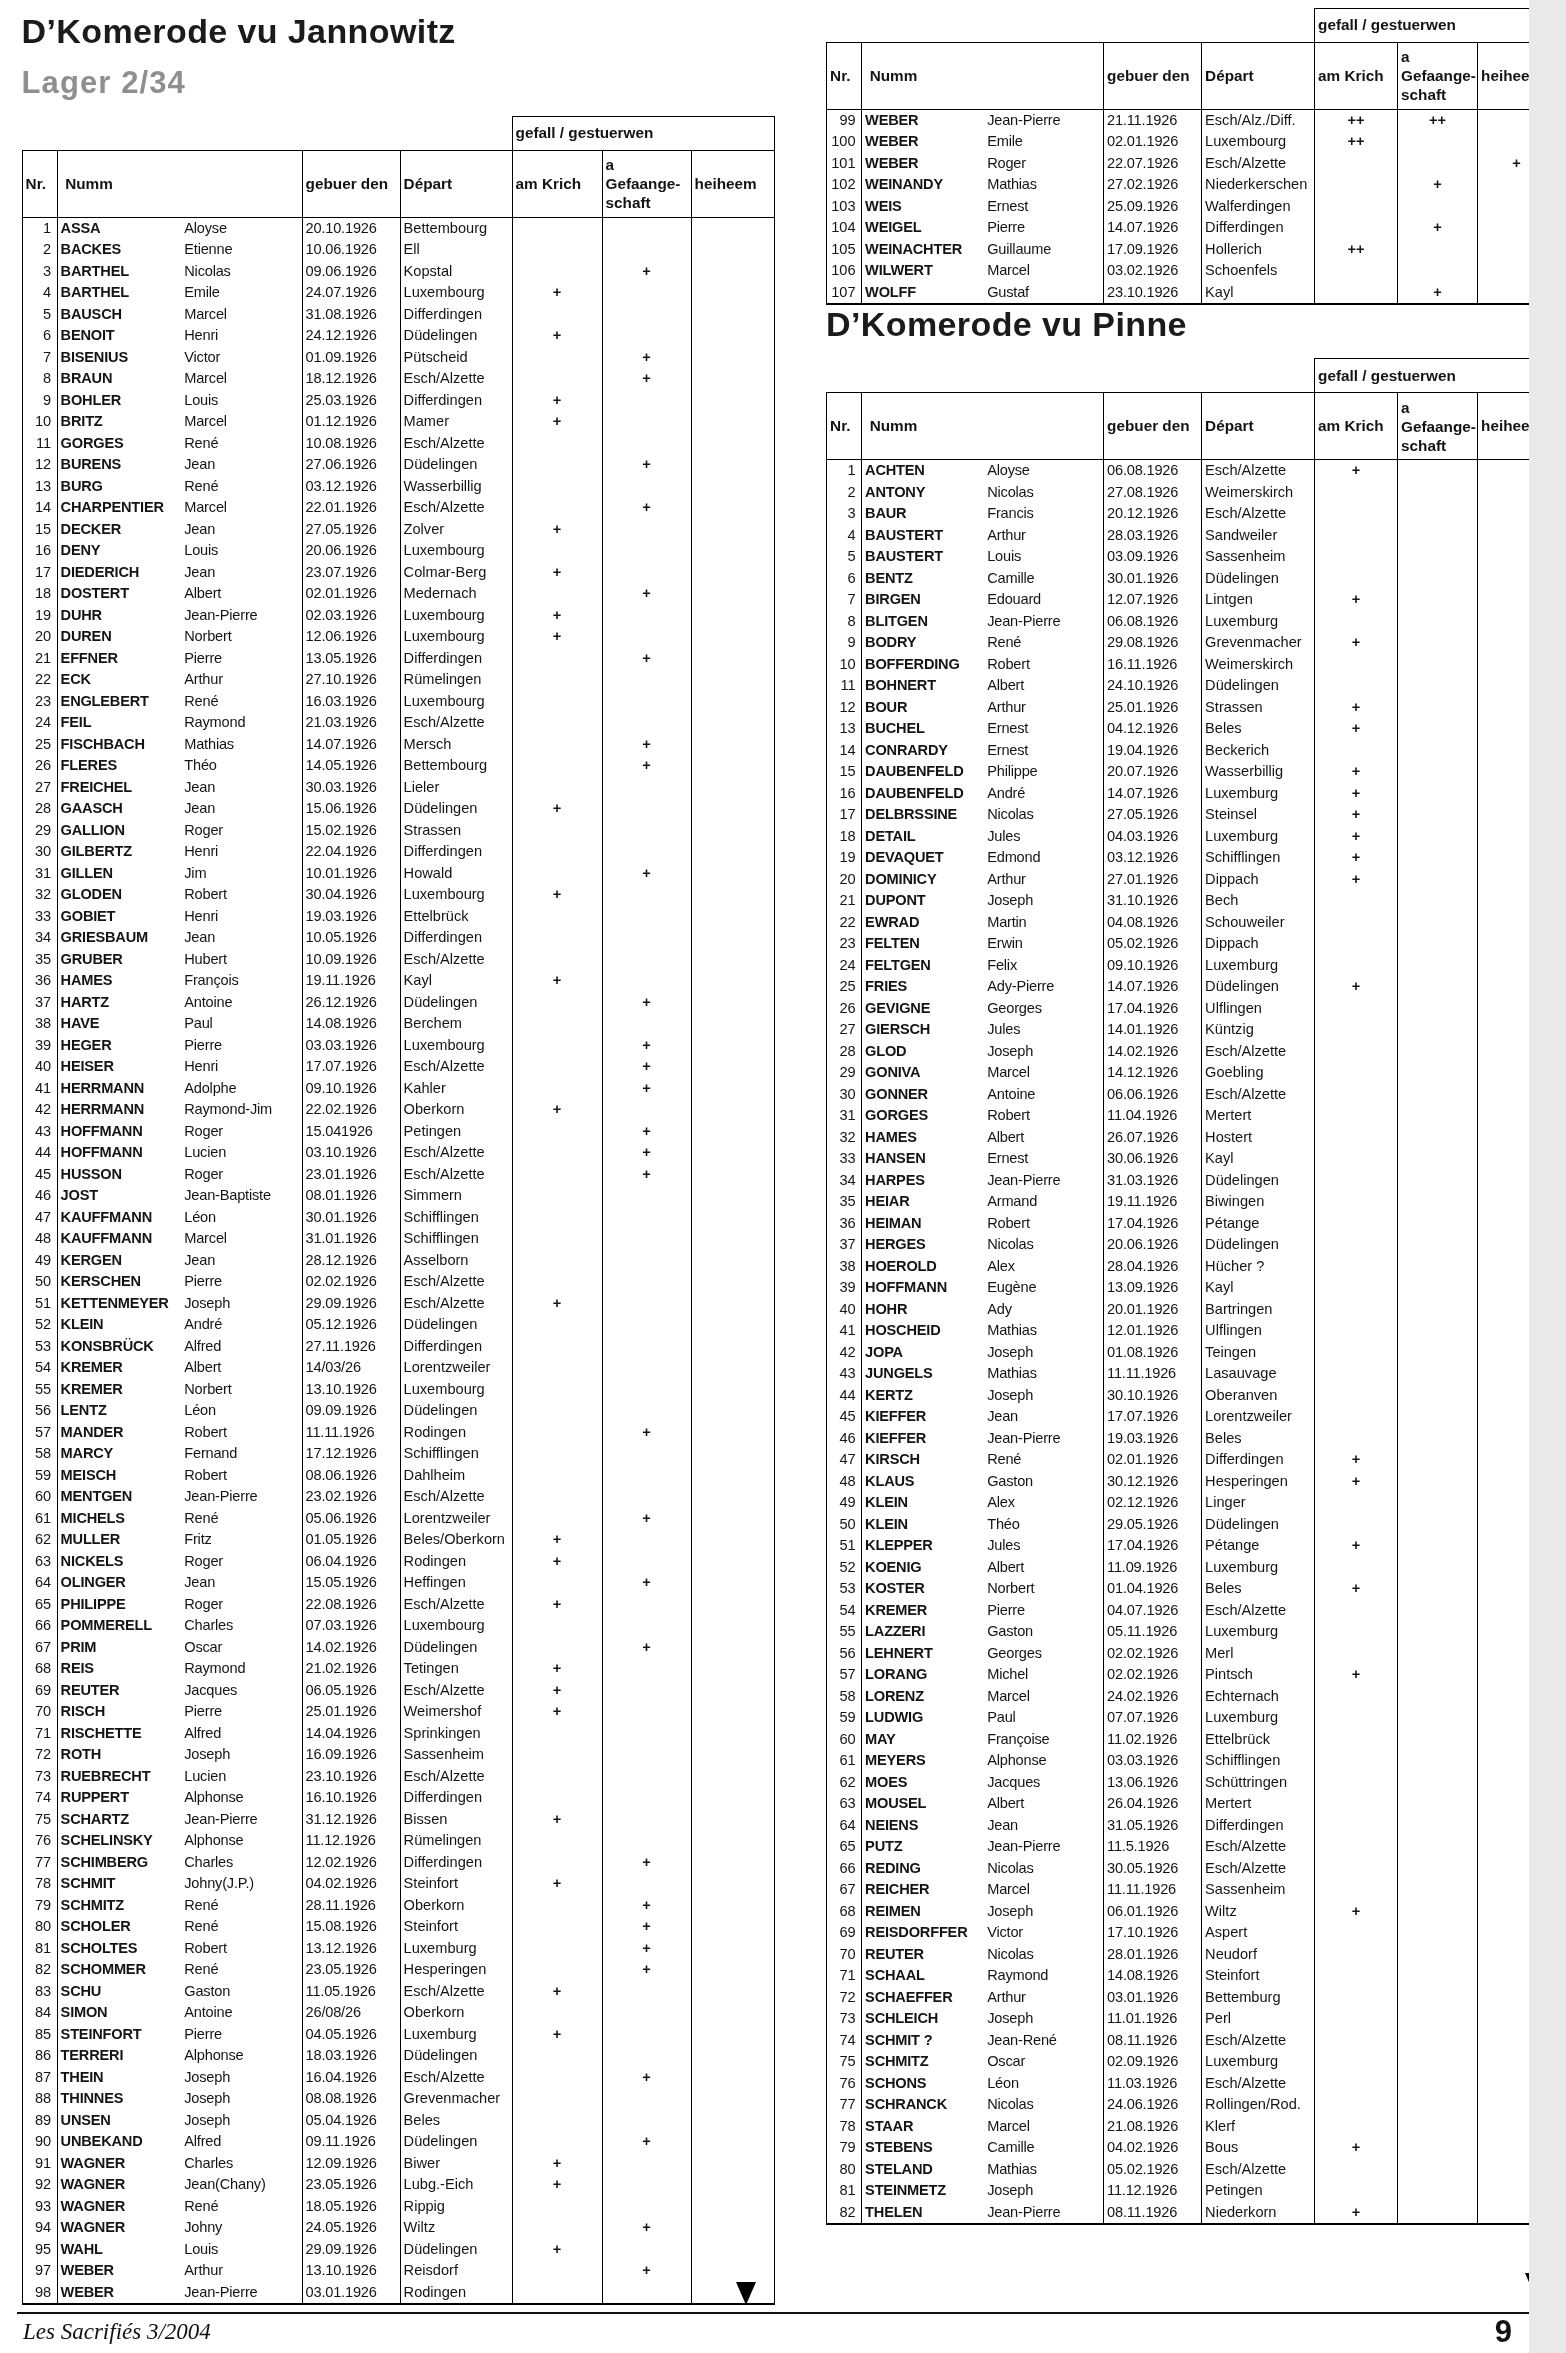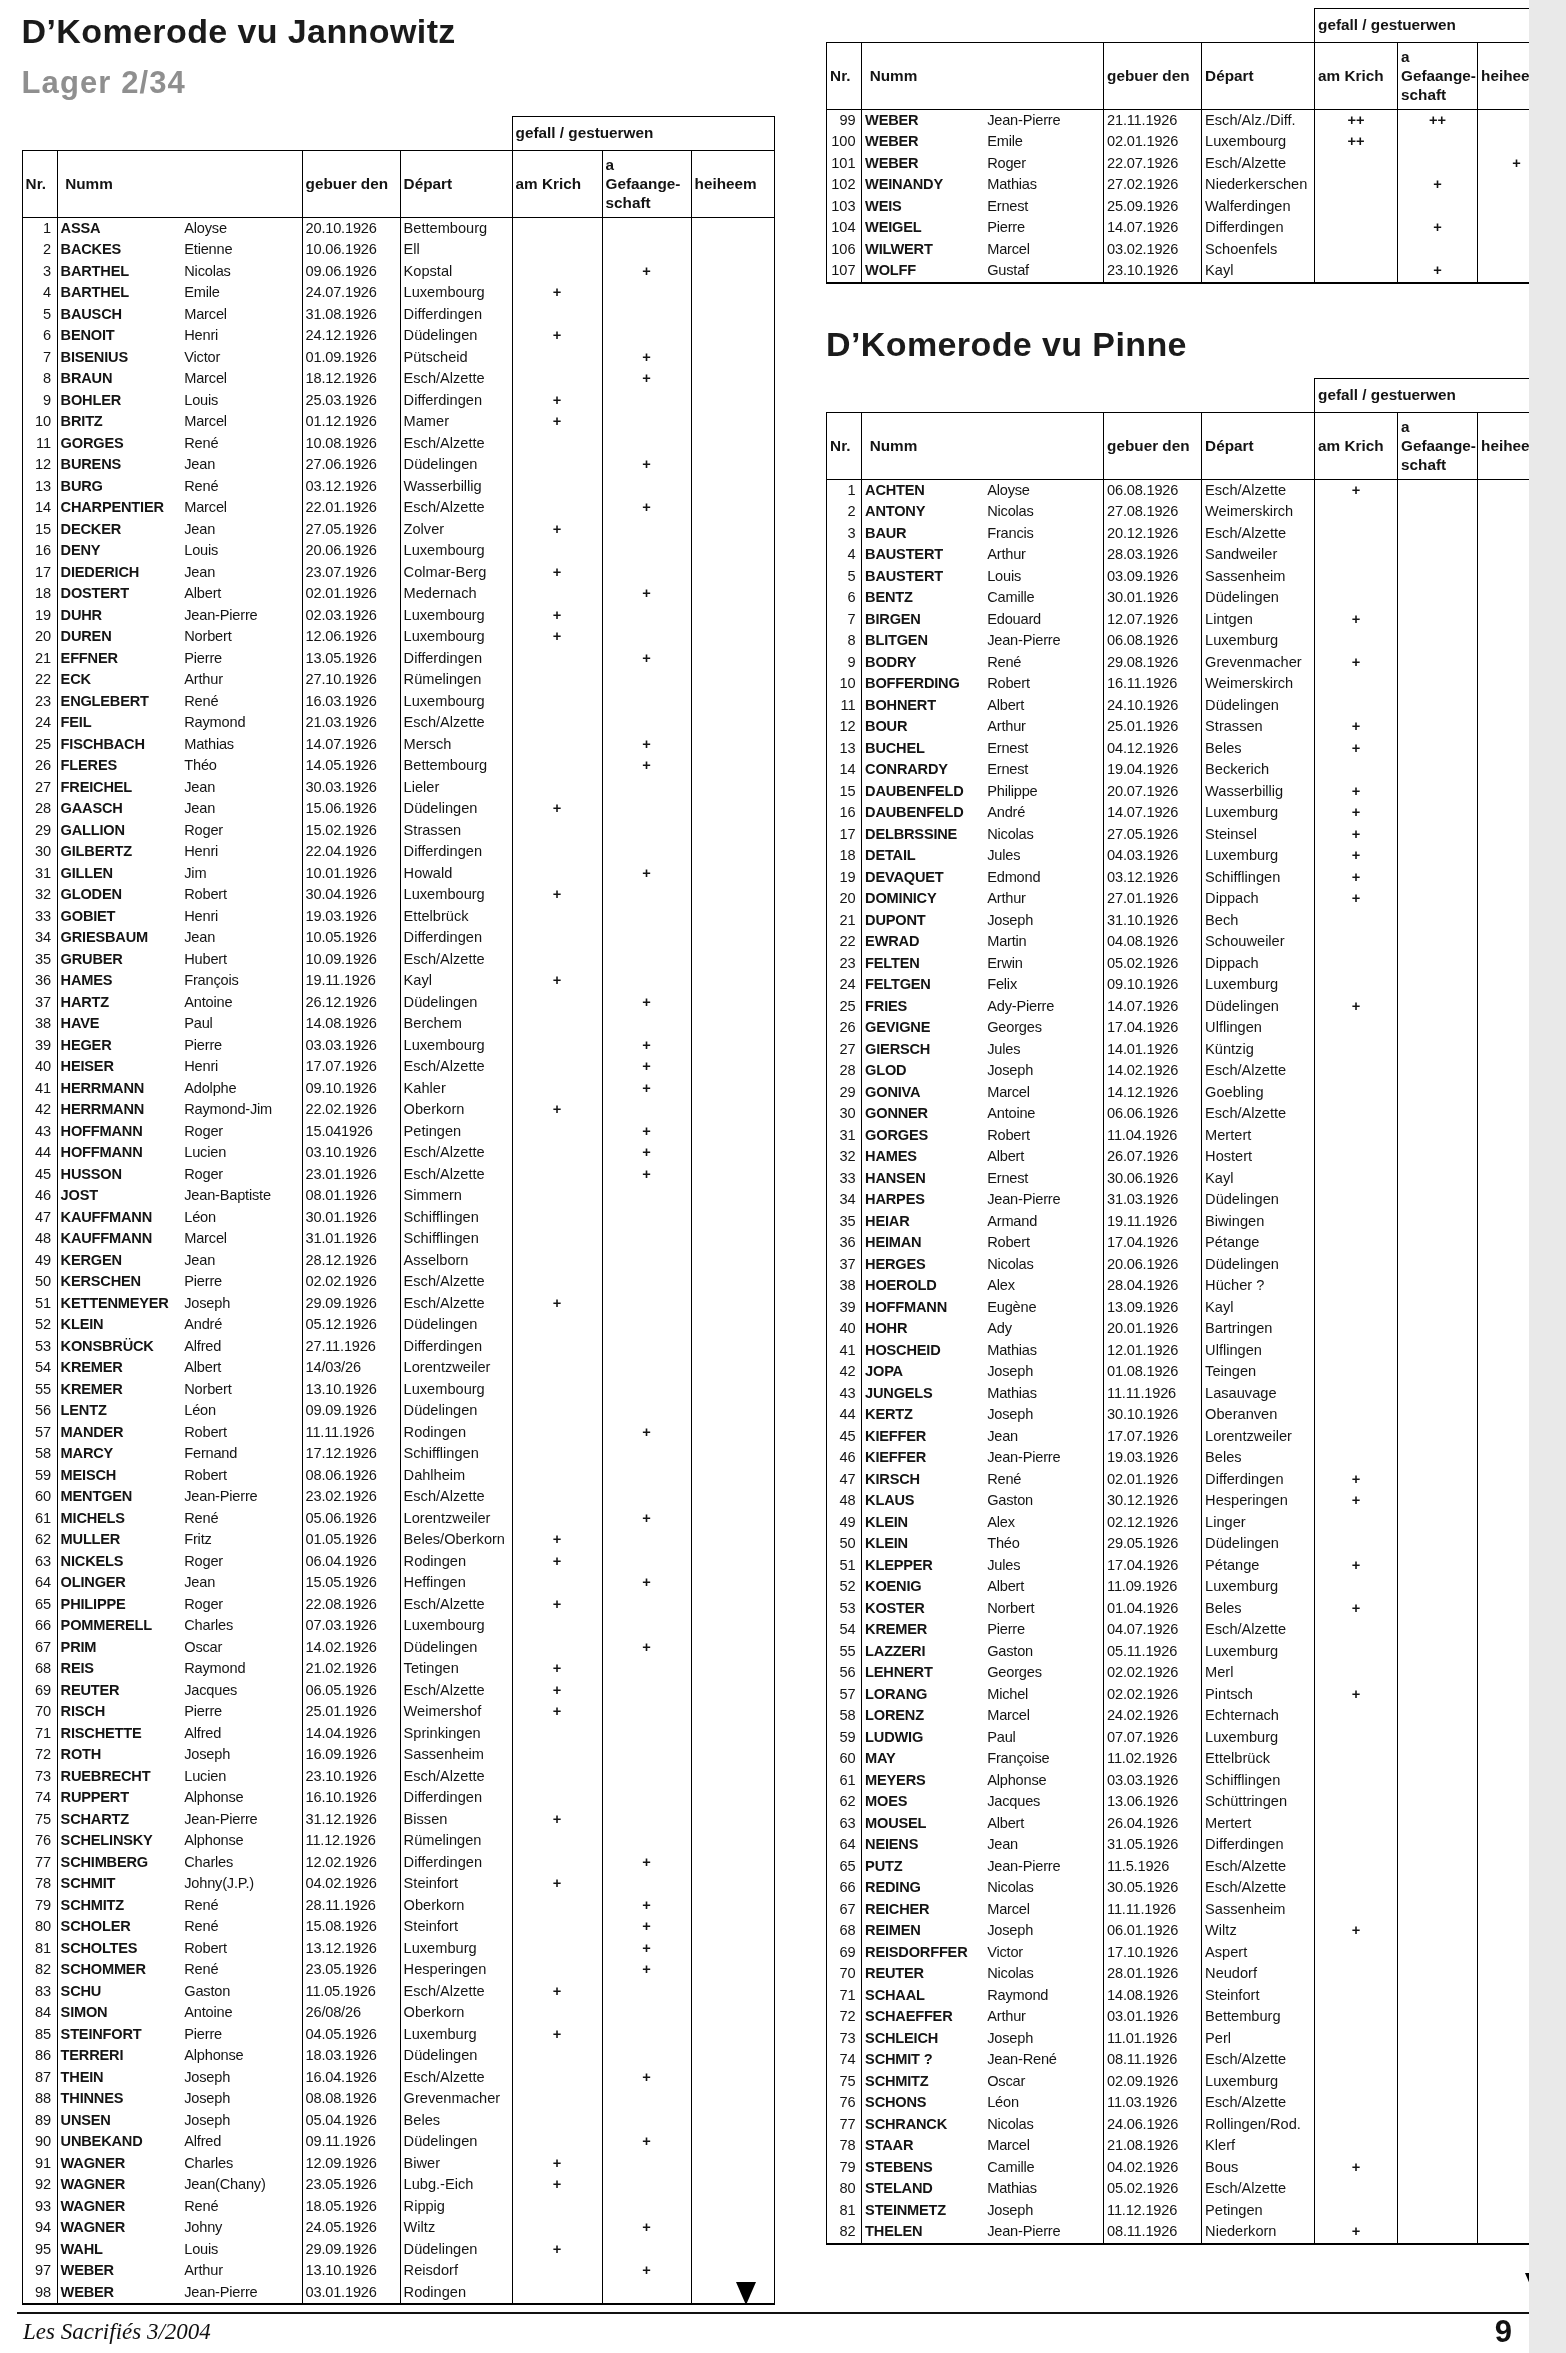--- a/index.html
+++ b/index.html
@@ -2,21 +2,21 @@
 <html style="font-size:12.3px"><head>
 <meta charset="utf-8">
 <style>
   html,body{margin:0;padding:0;background:#e9e9e9;}
   .page{position:relative;width:1529px;height:2354px;background:#ffffff;
         font-family:"Liberation Sans",sans-serif;color:#141414;overflow:hidden;}
   .col-left{position:absolute;left:21.5px;top:12.3px;width:752px;}
   .col-right{position:absolute;left:826px;top:7.7px;width:729px;}
   .doc-title{font-size:34px;font-weight:bold;color:#1b1b1b;line-height:38px;letter-spacing:0.4px;}
   .doc-subtitle{font-size:31px;font-weight:bold;color:#8f8f8f;line-height:35px;letter-spacing:1.1px;margin-top:15px;}
-  .second-title{margin-top:41px;}
+  .second-title{}
   .dtable{border-collapse:collapse;table-layout:fixed;margin-top:15.3px;}
   .t-first{margin-top:0;}
   .dtable thead th{border:1.5px solid #000;font-weight:bold;font-size:15.3px;text-align:left;
                    vertical-align:middle;padding:0 3.1px;overflow:hidden;}
   .dtable .ghost{border:none;background:#fff;}
   .dtable tr.bandrow{height:34px;}
   .dtable tr.mainrow{height:67px;}
   .h-numm{text-align:left !important;padding-left:7.7px !important;}
   .h-gef{white-space:pre-line;line-height:19px;}
   .dtable tbody td{border-left:1.5px solid #000;border-right:1.5px solid #000;height:21.5px;line-height:21.5px;
@@ -1023,20 +1023,29 @@
           <tr>
             <td class="c-nr">104</td>
             <td class="c-numm"><span class="surname">WEIGEL</span><span class="firstname">Pierre</span></td>
             <td class="c-date">14.07.1926</td>
             <td class="c-depart">Differdingen</td>
             <td class="c-flag"></td>
             <td class="c-flag">+</td>
             <td class="c-flag"></td>
           </tr>
           <tr>
+            <td class="c-nr">105</td>
+            <td class="c-numm"><span class="surname">WEINACHTER</span><span class="firstname">Guillaume</span></td>
+            <td class="c-date">17.09.1926</td>
+            <td class="c-depart">Hollerich</td>
+            <td class="c-flag">++</td>
+            <td class="c-flag"></td>
+            <td class="c-flag"></td>
+          </tr>
+          <tr>
             <td class="c-nr">106</td>
             <td class="c-numm"><span class="surname">WILWERT</span><span class="firstname">Marcel</span></td>
             <td class="c-date">03.02.1926</td>
             <td class="c-depart">Schoenfels</td>
             <td class="c-flag"></td>
             <td class="c-flag"></td>
             <td class="c-flag"></td>
           </tr>
           <tr>
             <td class="c-nr">107</td>

